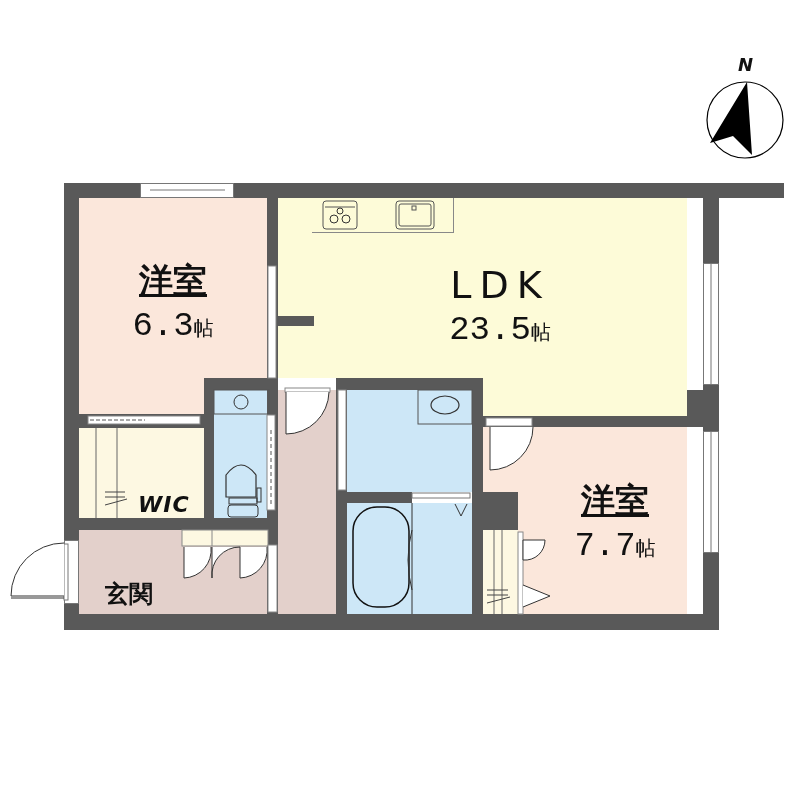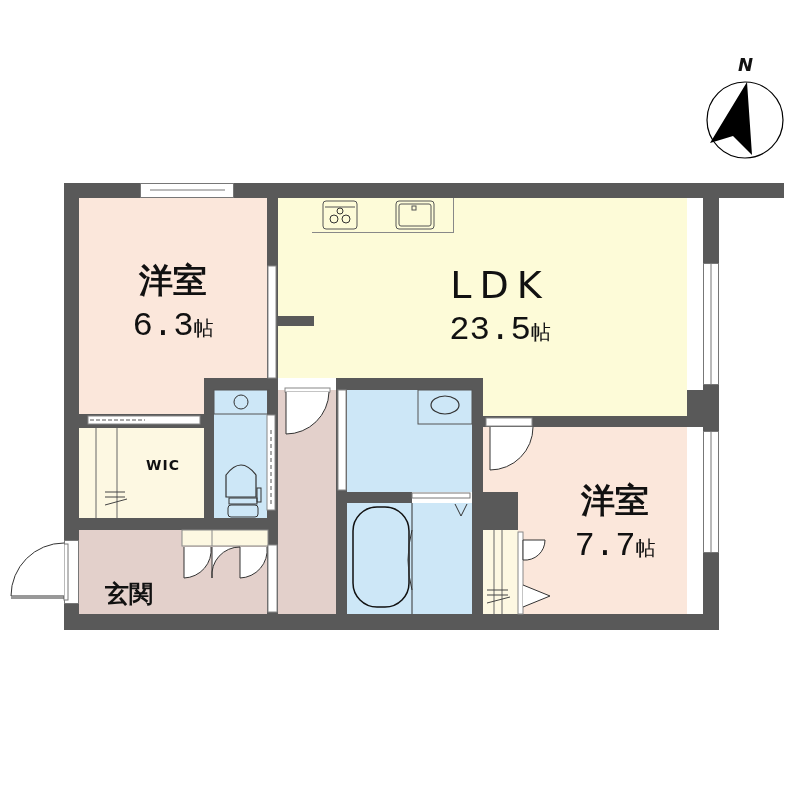--- a/index.html
+++ b/index.html
@@ -1,21 +1,21 @@
 <!DOCTYPE html>
 <html><head>
 <meta charset="utf-8">
 <style>
   html, body { margin: 0; padding: 0; background: #ffffff; }
   body { width: 800px; height: 800px; position: relative; overflow: hidden; font-family: "DejaVu Sans", sans-serif; }
   .abs { position: absolute; }
   .wall { position: absolute; background: #595959; }
   .room { position: absolute; }
   .label { position: absolute; color: #111; text-align: center; white-space: nowrap; }
-  .big { font-size: 34px; font-weight: bold; line-height: 36px; }
+  .big { font-size: 34px; font-weight: bold; line-height: 36px; text-decoration: underline; }
   .num { font-size: 34px; line-height: 36px; font-family: Liberation Mono, monospace; }
   .num small { font-size: 20px; }
   svg.overlay { position: absolute; left: 0; top: 0; }
 </style>
 </head>
 <body>
 
 <div class="wall" style="left:64px;top:183px;width:720px;height:15px;"></div>
 <div class="wall" style="left:64px;top:183px;width:15px;height:447px;"></div>
 <div class="wall" style="left:64px;top:614px;width:652px;height:16px;"></div>
@@ -164,14 +164,14 @@
 <div class="label" style="left:430px;top:265px;width:140px;font-size:38px;letter-spacing:8px;line-height:40px;">LDK</div>
 <div class="label num" style="left:430px;top:312px;width:140px;">
   <span>23.5</span><small>帖</small>
 </div>
 
 <div class="label big" style="left:560px;top:482px;width:110px;">洋室</div>
 <div class="label num" style="left:560px;top:528px;width:110px;">
   <span>7.7</span><small>帖</small>
 </div>
 
-<div class="label" style="left:138px;top:457px;width:50px;font-size:14px;font-weight:bold;letter-spacing:1px;">WIC</div>
+<div class="label" style="left:138px;top:492px;width:50px;font-size:22px;font-weight:bold;letter-spacing:1px;font-style:italic;">WIC</div>
 <div class="label" style="left:96px;top:562px;width:66px;font-size:24px;font-weight:bold;margin-top:16px;">玄関</div>
 
 </body></html>

